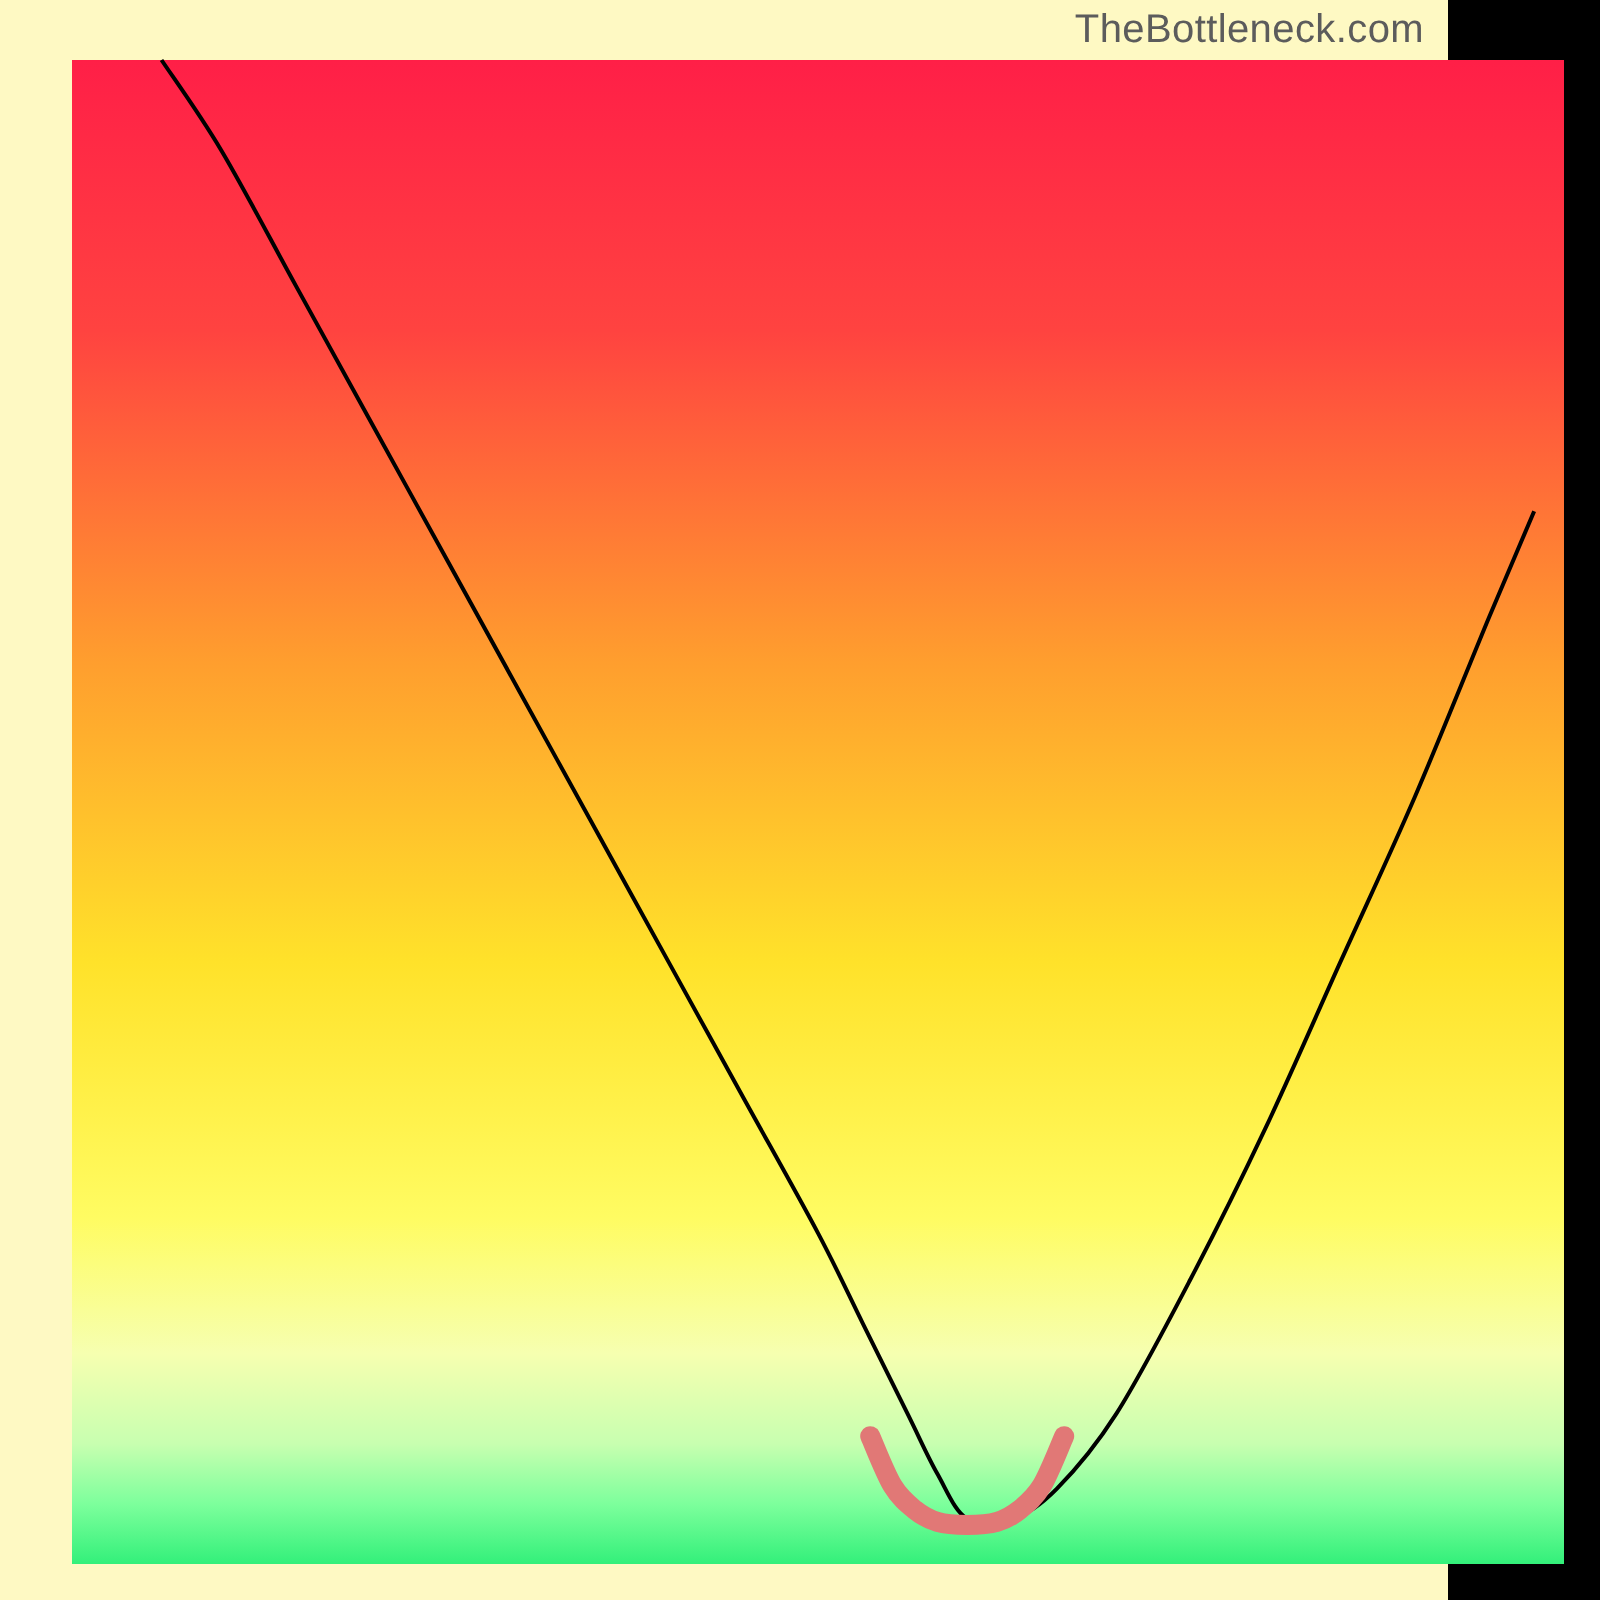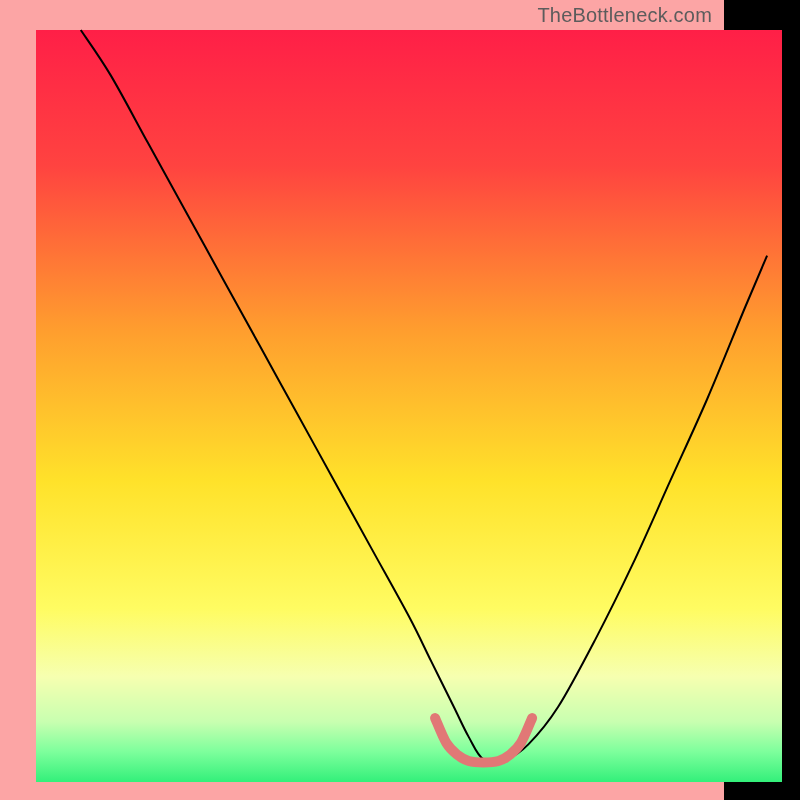--- a/index.html
+++ b/index.html
@@ -8,21 +8,21 @@
     width: 800px;
     height: 800px;
     background: #000;
     font-family: Arial, Helvetica, sans-serif;
     overflow: hidden;
   }
   .frame {
     position: relative;
     width: 724px;
     height: 800px;
-    background: #fca5a5;
+    background: #fef9c3;
   }
   .watermark {
     position: absolute;
     top: 4px;
     right: 12px;
     color: #5c5c5c;
     font-size: 20px;
     font-weight: 500;
     z-index: 10;
     letter-spacing: 0.2px;

